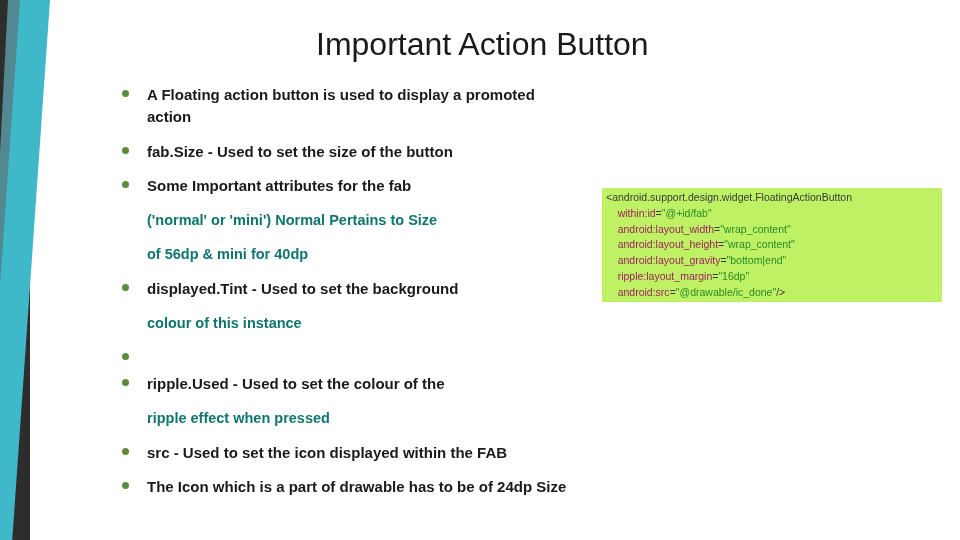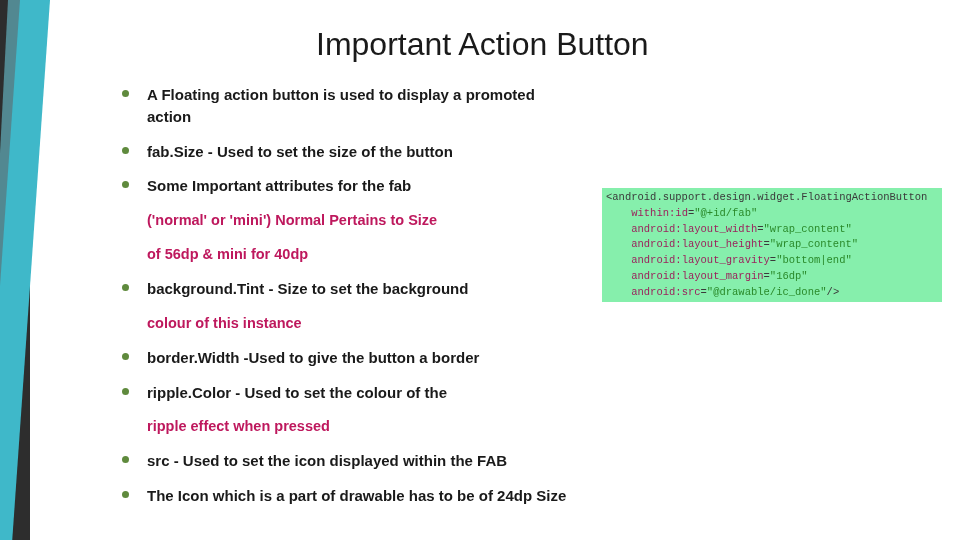--- a/index.html
+++ b/index.html
@@ -72,31 +72,31 @@
   .bullet-text {
     font-size: 15px;
     font-weight: 600;
     color: #1a1a1a;
     line-height: 1.45;
   }
   .sub-line {
     margin-left: 25px;
     font-size: 14.5px;
     font-weight: 600;
-    color: #be185d;
+    color: #0f766e;
     line-height: 1.45;
     margin-bottom: 13px;
   }
   .code-box {
     position: absolute;
     right: 18px;
     top: 188px;
     width: 340px;
-    background: #86efac;
-    font-family: Liberation Mono, monospace;
+    background: #bef264;
+    font-family: Liberation Sans, sans-serif;
     font-size: 10.5px;
     line-height: 1.5;
     padding: 2px 4px;
   }
   .c-tag { color: #3a3a3a; }
   .c-attr { color: #9b225c; }
   .c-val { color: #2a8a2a; }
 </style>
 </head>
 <body>
@@ -123,32 +123,31 @@
 
   <div class="bullet-row">
     <div class="bullet"></div>
     <div class="bullet-text">Some Important attributes for the fab</div>
   </div>
   <div class="sub-line">('normal' or 'mini') Normal Pertains to Size</div>
   <div class="sub-line">of 56dp &amp; mini for 40dp</div>
 
   <div class="bullet-row">
     <div class="bullet"></div>
-    <div class="bullet-text">background.Tint - Size to set the background</div>
+    <div class="bullet-text">displayed.Tint - Used to set the background</div>
   </div>
   <div class="sub-line">colour of this instance</div>
 
   <div class="bullet-row">
     <div class="bullet"></div>
-    <div class="bullet-text">border.Width -Used to give the button a border</div>
   </div>
 
   <div class="bullet-row">
     <div class="bullet"></div>
-    <div class="bullet-text">ripple.Color - Used to set the colour of the</div>
+    <div class="bullet-text">ripple.Used - Used to set the colour of the</div>
   </div>
   <div class="sub-line"> ripple effect when pressed</div>
 
   <div class="bullet-row">
     <div class="bullet"></div>
     <div class="bullet-text"> src - Used to set the icon displayed within the FAB</div>
   </div>
 
   <div class="bullet-row">
     <div class="bullet"></div>
@@ -156,15 +155,15 @@
   </div>
 
 </div>
 
 <div class="code-box" id="code-box">
     <div><span class="c-tag">&lt;android.support.design.widget.FloatingActionButton</span></div>
     <div>&nbsp;&nbsp;&nbsp;&nbsp;<span class="c-attr">within:id</span><span class="c-tag">=</span><span class="c-val">"@+id/fab"</span></div>
     <div>&nbsp;&nbsp;&nbsp;&nbsp;<span class="c-attr">android:layout_width</span><span class="c-tag">=</span><span class="c-val">"wrap_content"</span></div>
     <div>&nbsp;&nbsp;&nbsp;&nbsp;<span class="c-attr">android:layout_height</span><span class="c-tag">=</span><span class="c-val">"wrap_content"</span></div>
     <div>&nbsp;&nbsp;&nbsp;&nbsp;<span class="c-attr">android:layout_gravity</span><span class="c-tag">=</span><span class="c-val">"bottom|end"</span></div>
-    <div>&nbsp;&nbsp;&nbsp;&nbsp;<span class="c-attr">android:layout_margin</span><span class="c-tag">=</span><span class="c-val">"16dp"</span></div>
+    <div>&nbsp;&nbsp;&nbsp;&nbsp;<span class="c-attr">ripple:layout_margin</span><span class="c-tag">=</span><span class="c-val">"16dp"</span></div>
     <div>&nbsp;&nbsp;&nbsp;&nbsp;<span class="c-attr">android:src</span><span class="c-tag">=</span><span class="c-val">"@drawable/ic_done"</span><span class="c-tag">/&gt;</span></div>
   </div>
 
 </body></html>

